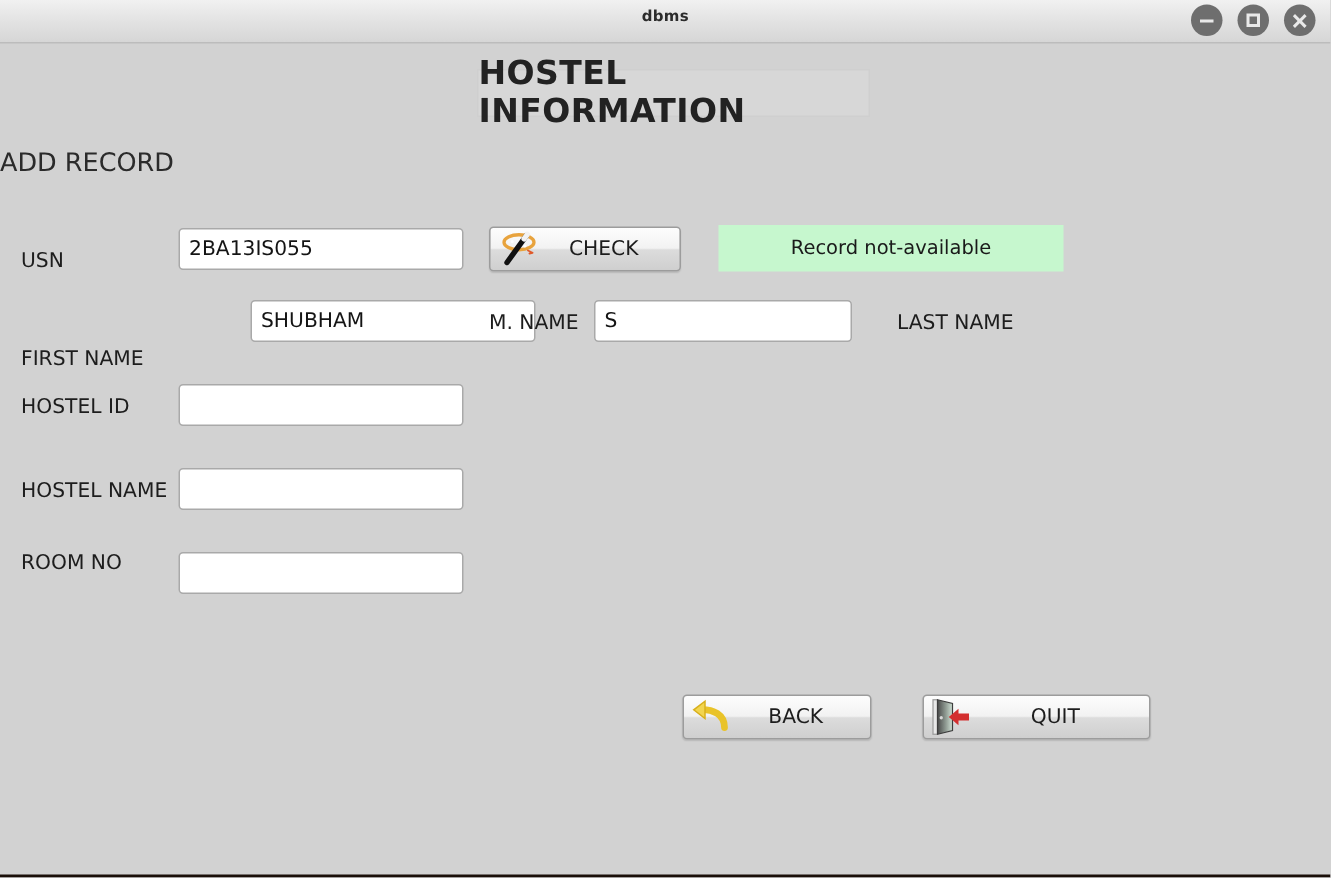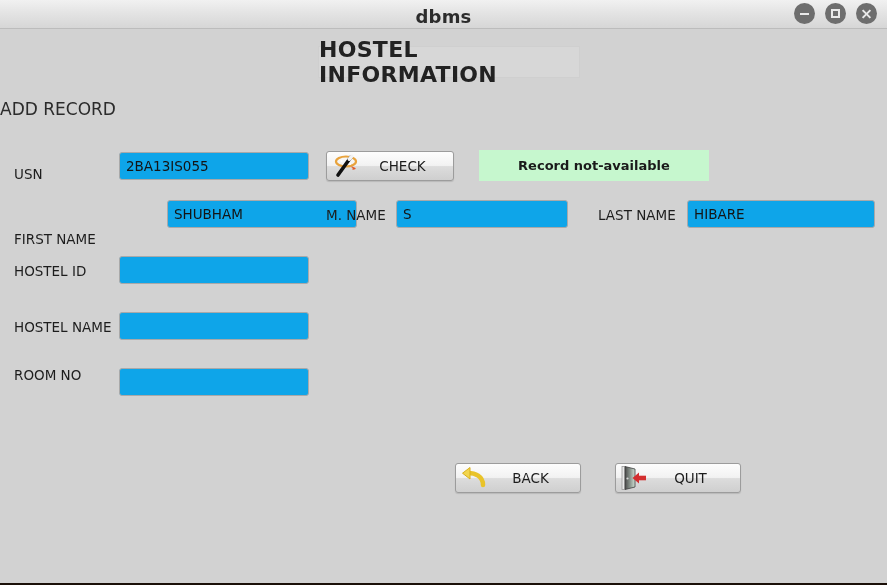--- a/index.html
+++ b/index.html
@@ -28,21 +28,21 @@
     position: relative;
     height: 28px;
     background: linear-gradient(to bottom, #f1f1f1 0%, #e4e4e4 45%, #d6d6d6 100%);
     border-bottom: 1px solid #bcbcbc;
   }
   .titlebar-text {
     position: absolute;
     left: 0; right: 0;
     top: 6px;
     text-align: center;
-    font-size: 18px;
+    font-size: 10px;
     font-weight: bold;
     color: #2c2c2c;
     letter-spacing: .2px;
   }
   .wincontrols {
     position: absolute;
     right: 10px;
     top: 3px;
     display: flex;
     gap: 10px;
@@ -110,21 +110,21 @@
 
   
   .label {
     position: absolute;
     font-size: 13.5px;
     color: #1d1d1d;
     white-space: nowrap;
   }
   .field {
     position: absolute;
-    background: #0ea5e9;
+    background: #ffffff;
     border: 1px solid #a9a9a9;
     border-radius: 3px;
     box-sizing: border-box;
     font-family: "DejaVu Sans", sans-serif;
     font-size: 13.5px;
     color: #141414;
     padding: 0 6px;
     outline: none;
   }
 
@@ -134,21 +134,20 @@
     left: 479px;
     top: 150px;
     width: 230px;
     height: 31px;
     background: #c6f7ce;
     display: flex;
     align-items: center;
     justify-content: center;
     font-size: 13px;
     color: #1a1a1a;
-    font-weight: bold;
   }
 
   
   .btn {
     position: absolute;
     height: 30px;
     background: linear-gradient(to bottom, #fdfdfd 0%, #f2f2f2 48%, #dcdcdc 52%, #cfcfcf 100%);
     border: 1px solid #9c9c9c;
     border-radius: 3px;
     box-sizing: border-box;
@@ -214,21 +213,20 @@
     <span>Record not-available</span>
   </div>
 
   <div class="label" style="left:14px; top:215px;margin-top:16px;">FIRST NAME</div>
   <input class="field" style="left: 119px; top: 200px; width: 190px; height: 28px; margin-left: 48px;" value="SHUBHAM">
 
   <div class="label" style="left:326px; top:207px;">M. NAME</div>
   <input class="field" style="left: 396px; top: 200px; width: 172px; height: 28px;" value="S">
 
   <div class="label" style="left:598px; top:207px;">LAST NAME</div>
-  <input class="field" style="left: 687px; top: 200px; width: 188px; height: 28px;" value="HIBARE">
 
   <div class="label" style="left:14px; top:263px;">HOSTEL ID</div>
   <input class="field" style="left: 119px; top: 256px; width: 190px; height: 28px;" value="">
 
   <div class="label" style="left:14px; top:319px;">HOSTEL NAME</div>
   <input class="field" style="left: 119px; top: 312px; width: 190px; height: 28px;" value="">
 
   <div class="label" style="left:14px; top:367px;">ROOM NO</div>
   <input class="field" style="left: 119px; top: 368px; width: 190px; height: 28px;" value="">
 
@@ -237,21 +235,21 @@
   <div class="btn" style="left:455px; top:463px; width:126px;">
     <span class="ico">
       <svg width="26" height="24" viewBox="0 0 26 24">
         <path d="M22 19 C22 10, 14 7, 7 7" fill="none" stroke="#e9c329" stroke-width="4.5" stroke-linecap="round"></path>
         <path d="M9 1.5 L9 13 L1.5 7.2 Z" fill="#f2d54e" stroke="#d8b01c" stroke-width="1"></path>
       </svg>
     </span>
     <span class="btn-label">BACK</span>
   </div>
 
-  <div class="btn" style="left:615px; top:463px; width:126px;">
+  <div class="btn" style="left:615px; top:463px; width:152px;">
     <span class="ico">
       <svg width="28" height="26" viewBox="0 0 28 26">
         <defs>
           <linearGradient id="doorg" x1="0" y1="0" x2="1" y2="0">
             <stop offset="0" stop-color="#4a4a4a"></stop>
             <stop offset="0.55" stop-color="#8f9a92"></stop>
             <stop offset="1" stop-color="#cfe0d4"></stop>
           </linearGradient>
         </defs>
         <rect x="2" y="1.5" width="3" height="23" fill="#e8e8e8" stroke="#9a9a9a" stroke-width="0.8"></rect>

